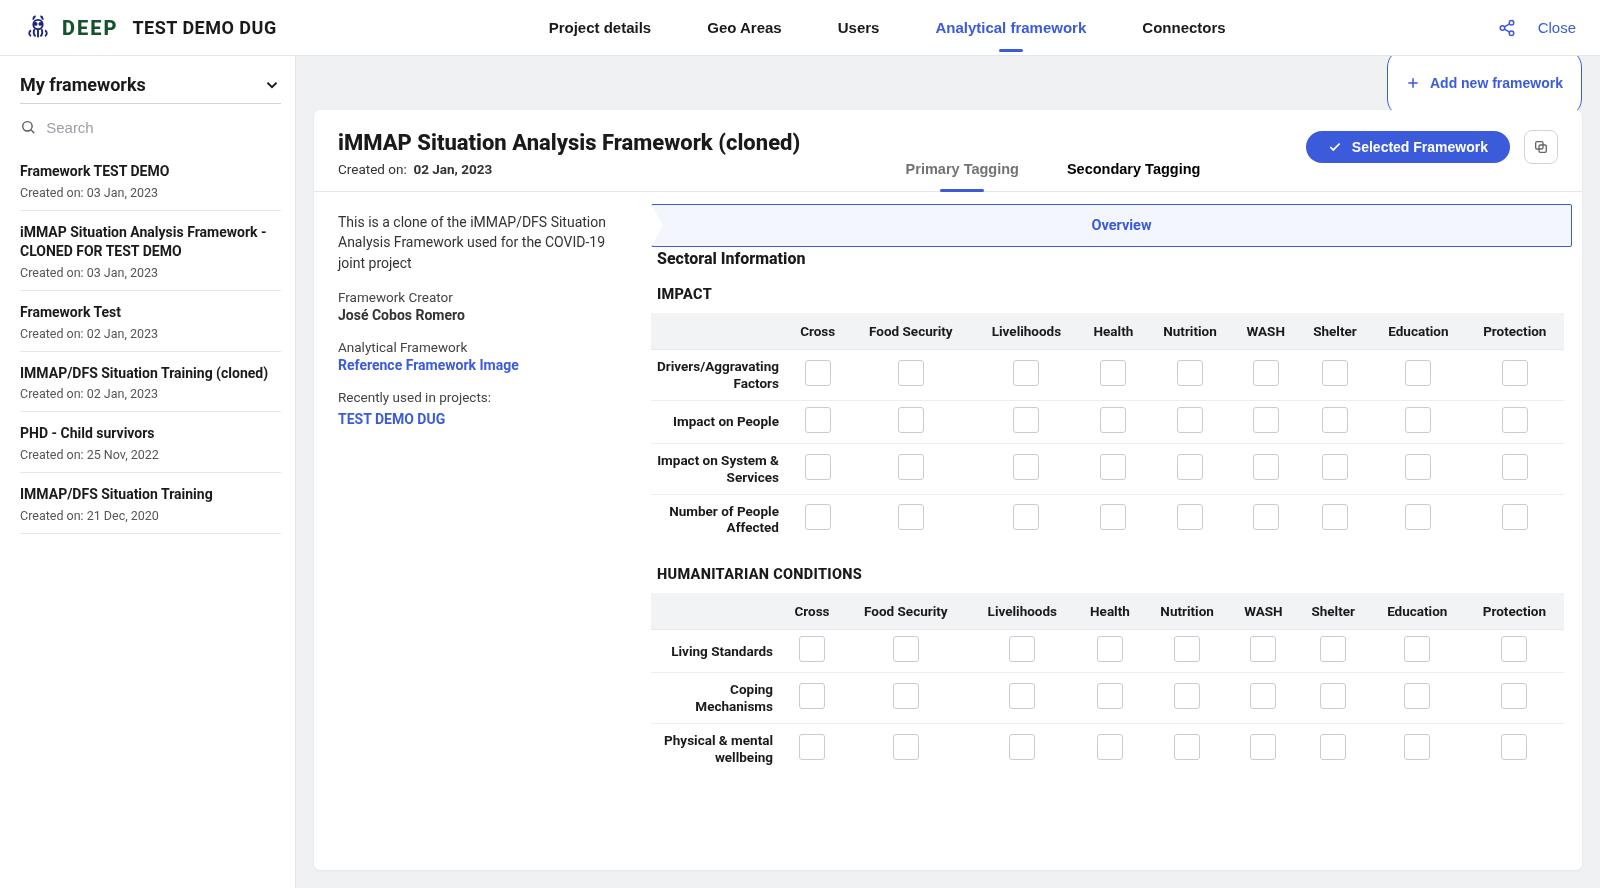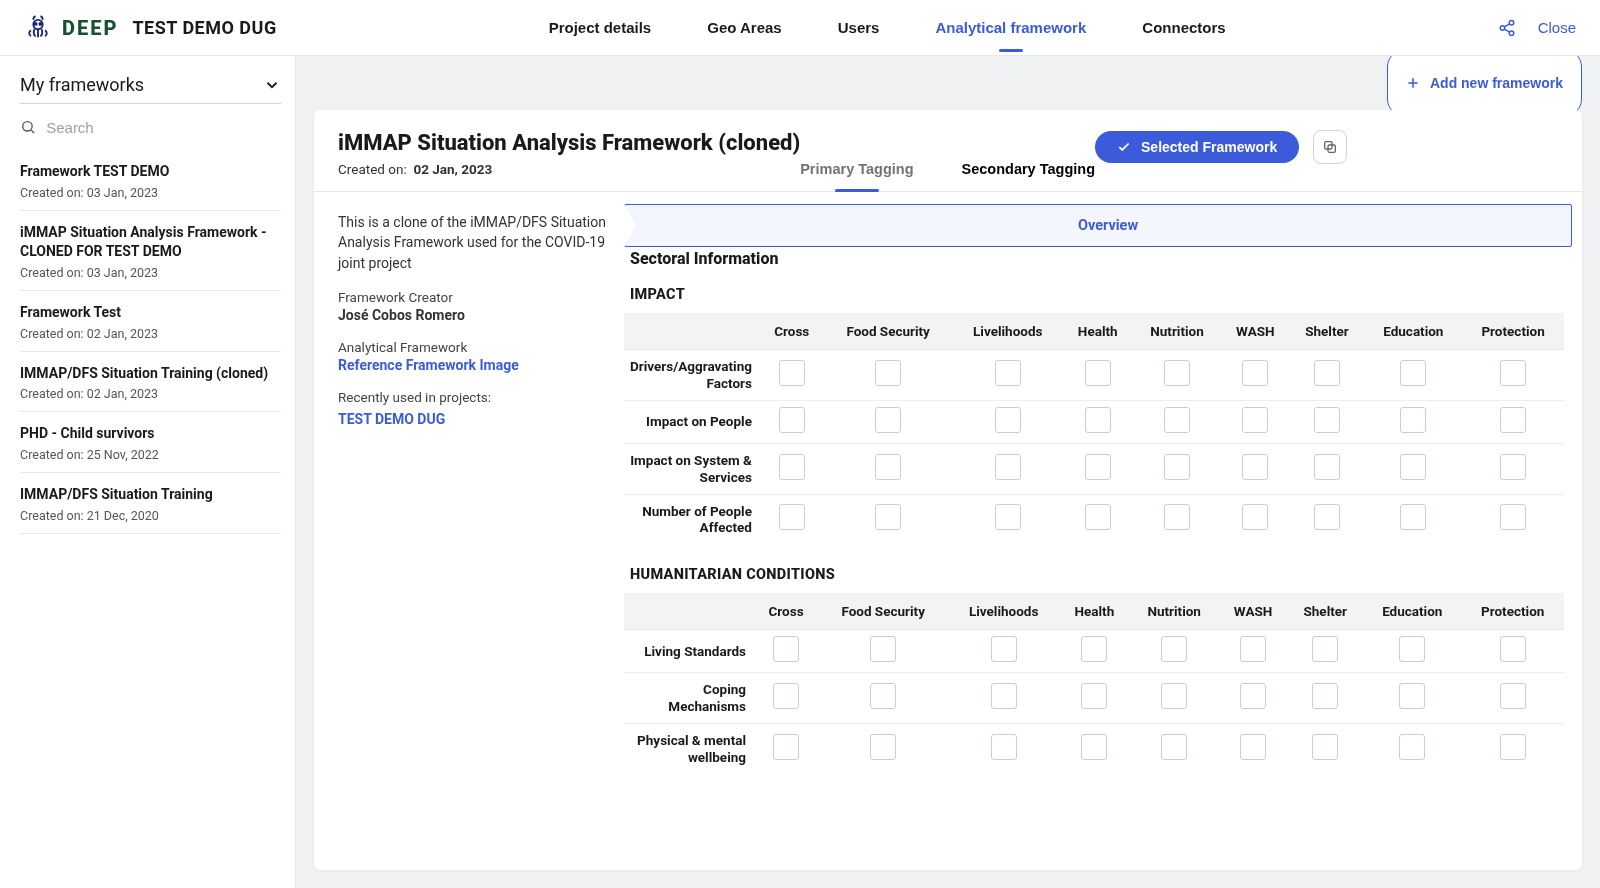--- a/index.html
+++ b/index.html
@@ -19,49 +19,49 @@
   .topright { display:flex; align-items:center; gap:22px;justify-content:space-between; }
   .icon-btn { background:none; border:none; cursor:pointer; color:#3b5bdb; display:flex; align-items:center; }
   .close-link { color:#3b5bdb; font-size:15px; font-weight:500; background:none; border:none; cursor:pointer; }
 
   
   .body { flex:1; display:flex; overflow:hidden; background:#f0f1f3; }
 
   
   .sidebar { width:296px; background:#fff; border-right:1px solid #e5e7eb; padding:18px 14px 0 20px; overflow-y:auto; }
   .sidebar-header { display:flex; align-items:center; justify-content:space-between; padding-bottom:8px; border-bottom:1px solid #d1d5db; }
-  .sidebar-title { font-size:18px; font-weight:400; }
+  .sidebar-title { font-size:18px; font-weight:700; }
   .chevron { width:18px; height:18px; }
   .search-row { display:flex; align-items:center; gap:10px; margin-top:14px; margin-bottom:14px; }
   .search-row .icn { width:18px; height:18px; color:#555; }
   .search-row input { border:none; outline:none; font-size:15px; width:100%; color:#333; }
   .search-row input::placeholder { color:#9aa0a6; }
   .fw-list { margin-top:6px; }
   .fw-item { padding:12px 0 10px; border-bottom:1px solid #e5e7eb; cursor:pointer; }
   .fw-item-title { font-size:14px; font-weight:700; color:#1a1a1a; line-height:1.35; }
   .fw-item-meta { font-size:12.5px; color:#555; margin-top:4px; }
 
   
   .main-wrap { flex:1; display:flex; flex-direction:column; overflow:hidden; padding:0 18px 18px 18px; }
   .toolbar { height:54px; display:flex; justify-content:flex-end; align-items:center; }
   .add-btn { border:1.5px solid #3b5bdb; color:#3b5bdb; background:#fff; font-weight:600; font-size:14px; padding:25px 18px; border-radius:18px; cursor:pointer; display:flex; align-items:center; gap:10px; }
   .card { flex:1; background:#fff; border-radius:6px; box-shadow:0 1px 3px rgba(0,0,0,0.06); overflow:hidden; display:flex; flex-direction:column; }
-  .card-header { display:flex; align-items:flex-start; padding:20px 24px 0 24px; border-bottom:1px solid #e5e7eb; }
+  .card-header { display:flex; align-items:flex-start; justify-content:space-between; padding:20px 24px 0 24px; border-bottom:1px solid #e5e7eb; }
   .ch-left { }
   .page-title { font-size:22px; font-weight:800; }
   .created-line { font-size:13.5px; color:#333; margin-top:6px; padding-bottom:14px; }
   .ch-center { display:flex; gap:48px; align-self:stretch; align-items:flex-end; }
   .subtab { background:none; border:none; font-weight:600; font-size:14.5px; padding:14px 0; cursor:pointer; position:relative; }
   .subtab.active { color:#737373; }
   .subtab.active::after { content:""; position:absolute; bottom:-1px; left:50%; transform:translateX(-50%); width:44px; height:3px; background:#3b5bdb; border-radius:2px; }
   .ch-right { display:flex; align-items:center; gap:14px; padding-bottom:10px; }
   .selected-btn { background:#3b5bdb; color:#fff; border:none; border-radius:18px; padding:8px 22px; font-weight:600; font-size:14px; display:flex; align-items:center; gap:10px; cursor:pointer; }
   .copy-btn { width:34px; height:34px; border:1.5px solid #cfd3da; border-radius:8px; display:flex; align-items:center; justify-content:center; cursor:pointer; background:#fff; color:#666; }
 
-  .card-body { flex:1; display:flex; overflow:hidden; }
+  .card-body { flex:1; display:flex; overflow:hidden;gap:27px; }
   .meta-col { width:310px; padding:20px 18px 20px 24px; font-size:14px; color:#333; }
   .meta-col p { margin-bottom:16px; line-height:1.45; }
   .meta-label { font-size:13.5px; color:#444; margin-bottom:2px; }
   .meta-value { font-weight:700; margin-bottom:16px; }
   .meta-link { color:#3b5bdb; font-weight:700; text-decoration:none; display:block; margin-bottom:16px; cursor:pointer; }
   .proj-link { color:#3b5bdb; font-weight:700; text-decoration:none; cursor:pointer; }
 
   .matrix-col { flex:1; padding:12px 10px 12px 0; overflow:hidden; }
   .overview-chip { border:1px solid #3b5bdb; background:#f4f6fe; color:#3b5bdb; font-weight:700; font-size:14.5px; text-align:center; padding:12px 0; border-radius:2px; position:relative; clip-path: polygon(0 0, 100% 0, 100% 100%, 0 100%, 12px 50%); padding-left:20px;}
   .matrix-scroll { margin-top:2px; height:560px; overflow:auto; padding-right:8px; }

